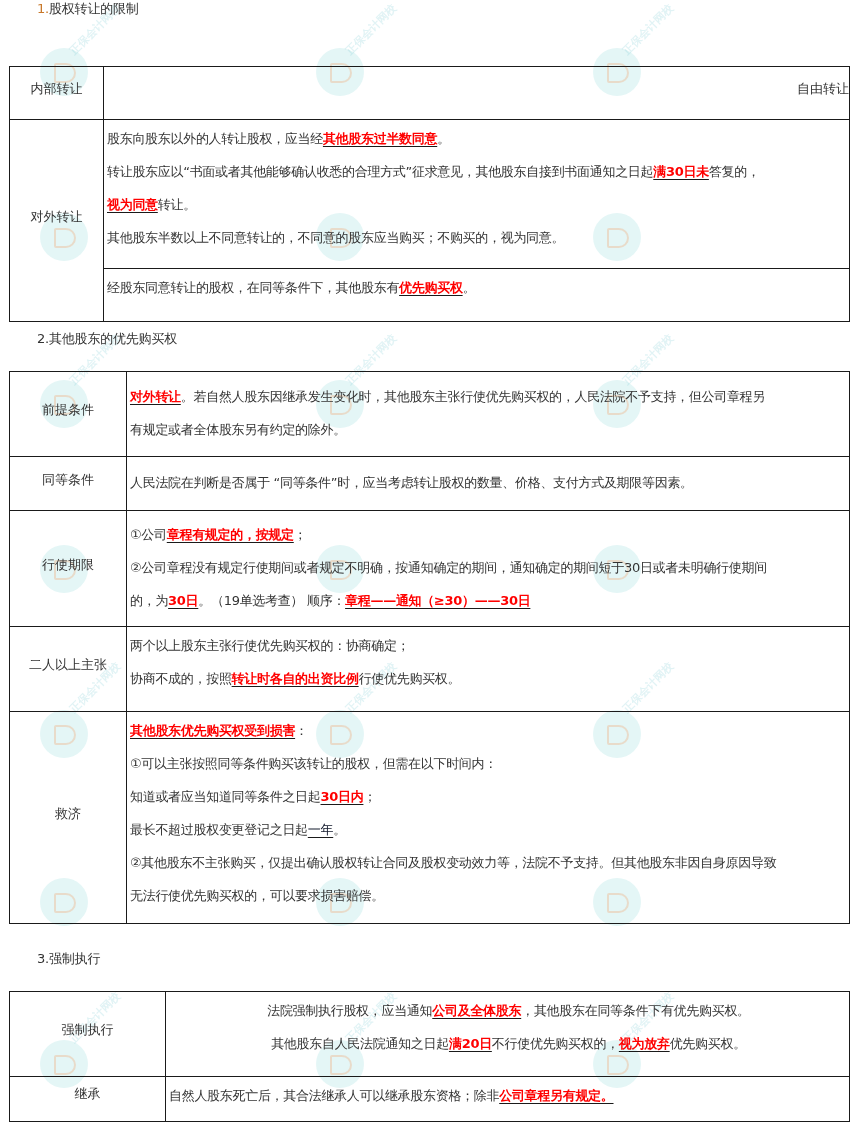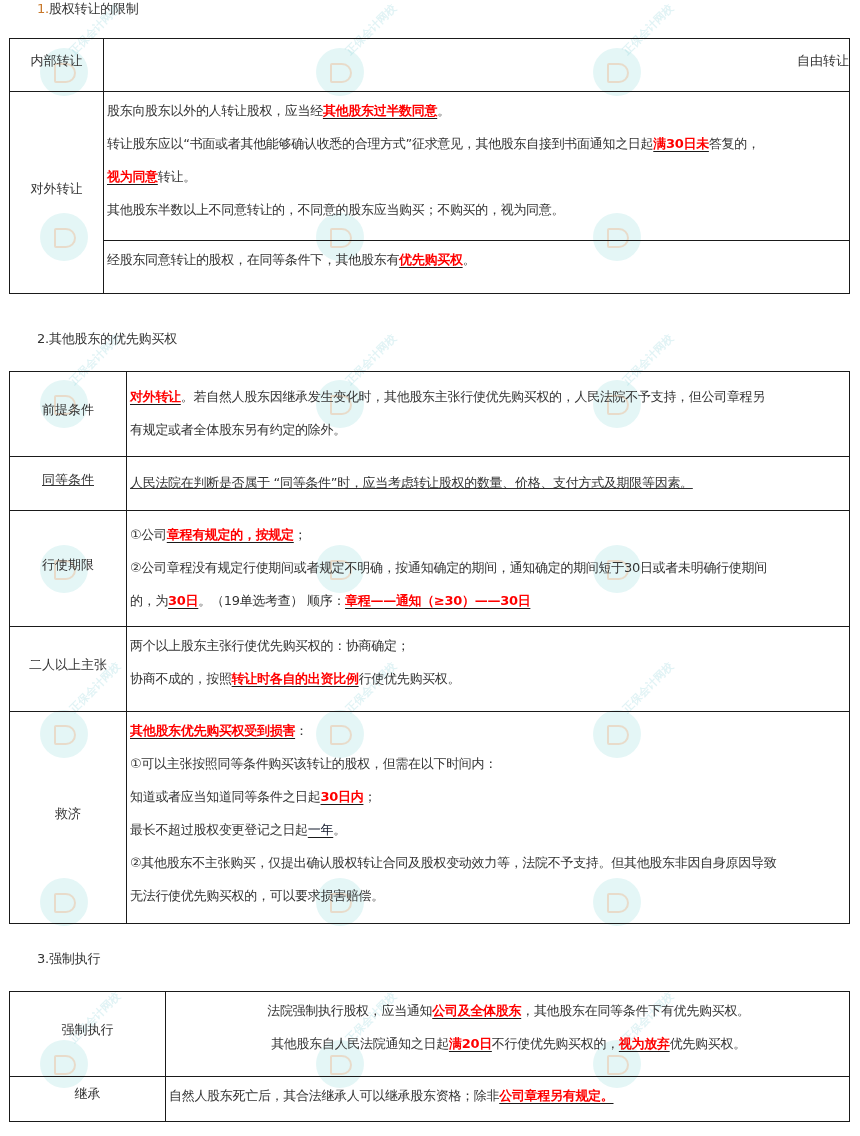--- a/index.html
+++ b/index.html
@@ -126,21 +126,21 @@
 <span class="wm-text" style="left:338px;top:680px;">正保会计网校</span>
 <span class="wm-text" style="left:615px;top:680px;">正保会计网校</span>
 <span class="wm-text" style="left:62px;top:1010px;">正保会计网校</span>
 <span class="wm-text" style="left:338px;top:1010px;">正保会计网校</span>
 <span class="wm-text" style="left:615px;top:1010px;">正保会计网校</span>
 
 <div class="section-title" style="top:0;">
   <span class="num">1.</span><span>股权转让的限制</span>
 </div>
 
-<table class="doc" style="top:38px;">
+<table class="doc" style="top:66px;">
   <colgroup>
       <col style="width:94px">
       <col style="width:746px">
     </colgroup>
   <tbody>
       <tr style="height:53px;">
     <td class="label">内部转让</td>
     <td class="header-center">自由转让</td>
   </tr>
   <tr style="height:149px;">
@@ -170,21 +170,21 @@
       <col style="width:723px">
     </colgroup>
   <tbody>
       <tr style="height:85px;">
     <td class="label">前提条件</td>
     <td class="content">
       <p><span class="hl">对外转让</span><span>。若自然人股东因继承发生变化时，其他股东主张行使优先购买权的，人民法院不予支持，但公司章程另</span></p>
       <p>有规定或者全体股东另有约定的除外。</p>
     </td>
   </tr>
-  <tr style="height:54px;text-decoration:underline;">
+  <tr style="height:54px;">
     <td class="label">同等条件</td>
     <td class="content">
       <p>人民法院在判断是否属于 “同等条件”时，应当考虑转让股权的数量、价格、支付方式及期限等因素。</p>
     </td>
   </tr>
   <tr style="height:116px;">
     <td class="label">行使期限</td>
     <td class="content">
       <p><span>①公司</span><span class="hl">章程有规定的，按规定</span><span>；</span></p>
       <p>②公司章程没有规定行使期间或者规定不明确，按通知确定的期间，通知确定的期间短于30日或者未明确行使期间</p>

